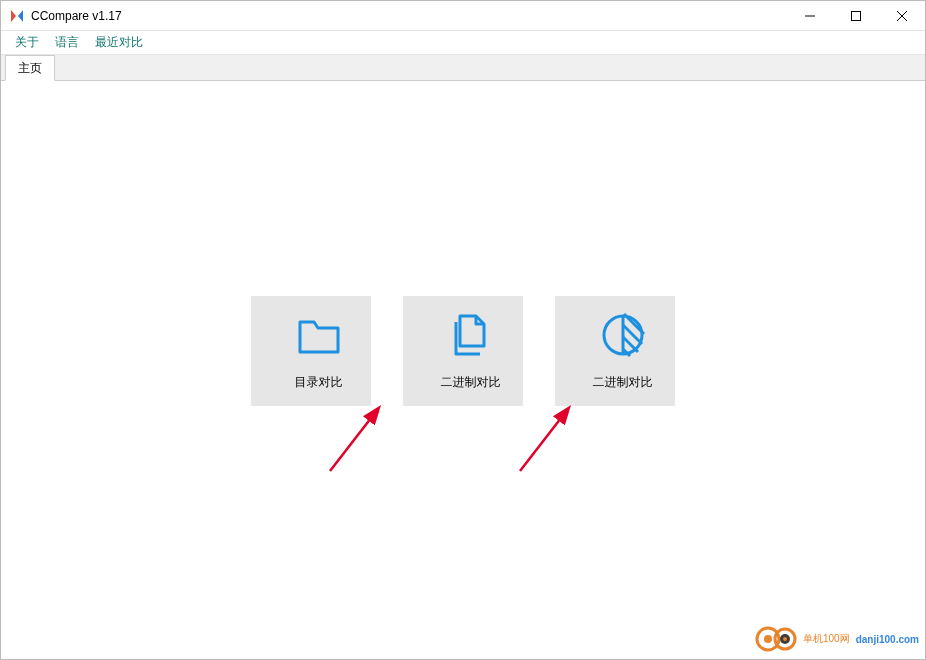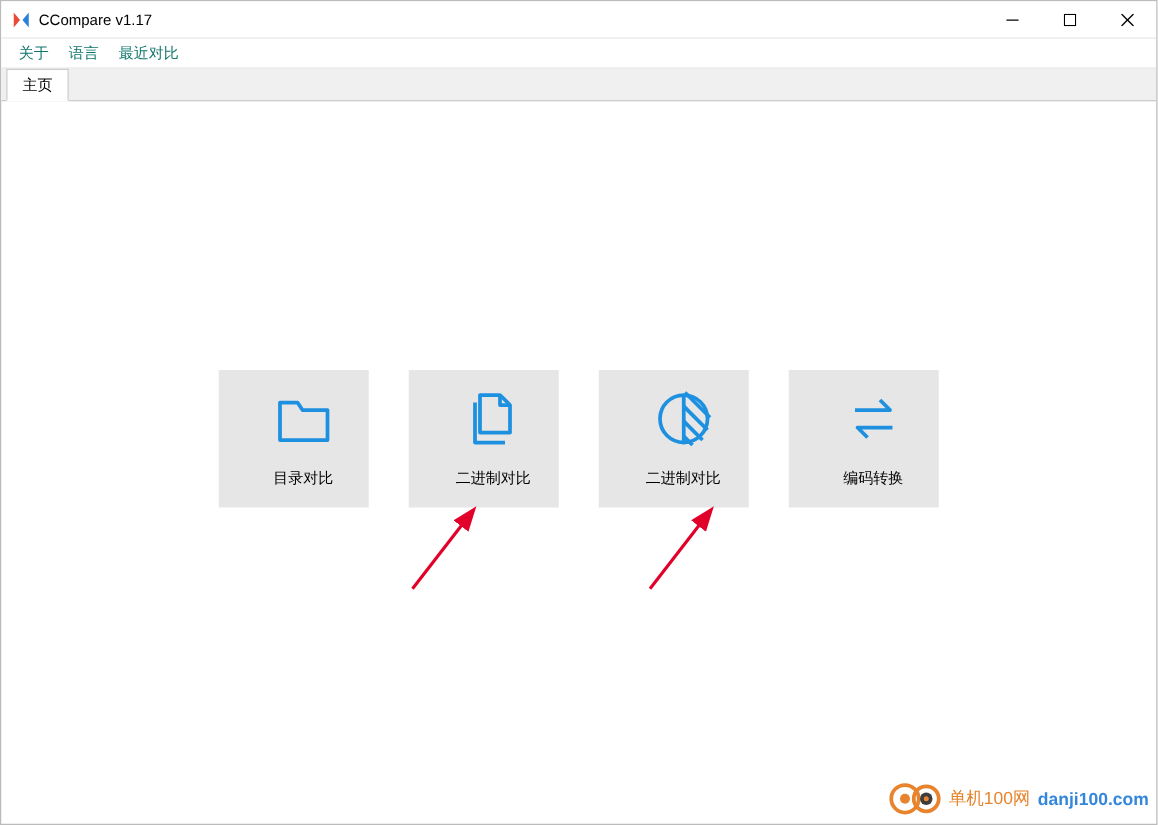--- a/index.html
+++ b/index.html
@@ -122,21 +122,21 @@
       pointer-events: none;
     }
     .watermark {
       position: absolute;
       right: 6px;
       bottom: 6px;
       display: flex;
       align-items: center;
       gap: 6px;
       color: #f39c12;
-      font-size: 14px;
+      font-size: 10px;
       opacity: 0.95;
     }
     .watermark .wm-text { color: #e67e22; font-weight: 500;}
     .watermark .wm-url { color: #2980d9; font-weight: bold; }
   </style>
 </head>
 <body>
 
 <div class="titlebar">
   <span class="app-icon">
@@ -211,29 +211,20 @@
             <line x1="12" y1="14" x2="40" y2="42" stroke="#1e90e0" stroke-width="3"></line>
             <line x1="8" y1="22" x2="32" y2="46" stroke="#1e90e0" stroke-width="3"></line>
             <line x1="26" y1="4" x2="46" y2="24" stroke="#1e90e0" stroke-width="3"></line>
           </g>
           <line x1="25" y1="6" x2="25" y2="44" stroke="#1e90e0" stroke-width="3"></line>
         </svg>
       </span>
       <span class="tile-label">二进制对比</span>
     </div>
 
-    <div class="tile">
-      <span class="tile-icon">
-        <svg width="50" height="50" viewBox="0 0 50 50">
-          <path d="M10 18 L38 18 L30 10" fill="none" stroke="#1e90e0" stroke-width="3" stroke-linejoin="round" stroke-linecap="butt"></path>
-          <path d="M40 32 L12 32 L20 40" fill="none" stroke="#1e90e0" stroke-width="3" stroke-linejoin="round" stroke-linecap="butt"></path>
-        </svg>
-      </span>
-      <span class="tile-label">编码转换</span>
-    </div>
 
   </div>
 
   <svg class="arrow" style="left:320px; top:316px;" width="70" height="80" viewBox="0 0 70 80">
     <defs>
         <marker id="ah1" markerWidth="8" markerHeight="8" refX="6" refY="3" orient="auto">
           <polygon points="0,0 8,3 0,6" fill="#e2002a"></polygon>
         </marker>
       </defs>
     <line x1="8" y1="72" x2="56" y2="10" stroke="#e2002a" stroke-width="2.5" marker-end="url(#ah1)"></line>

